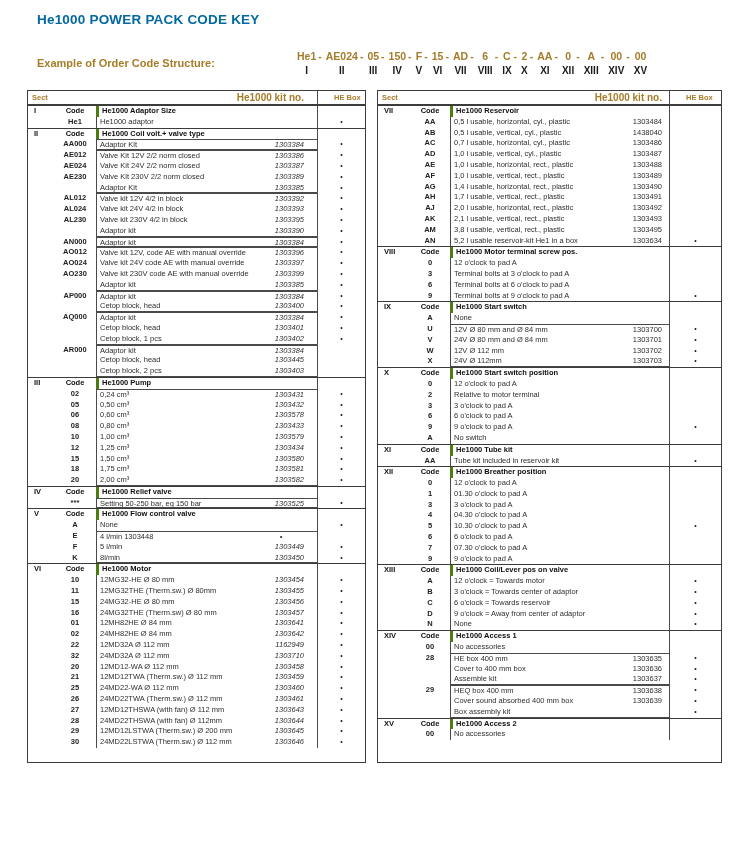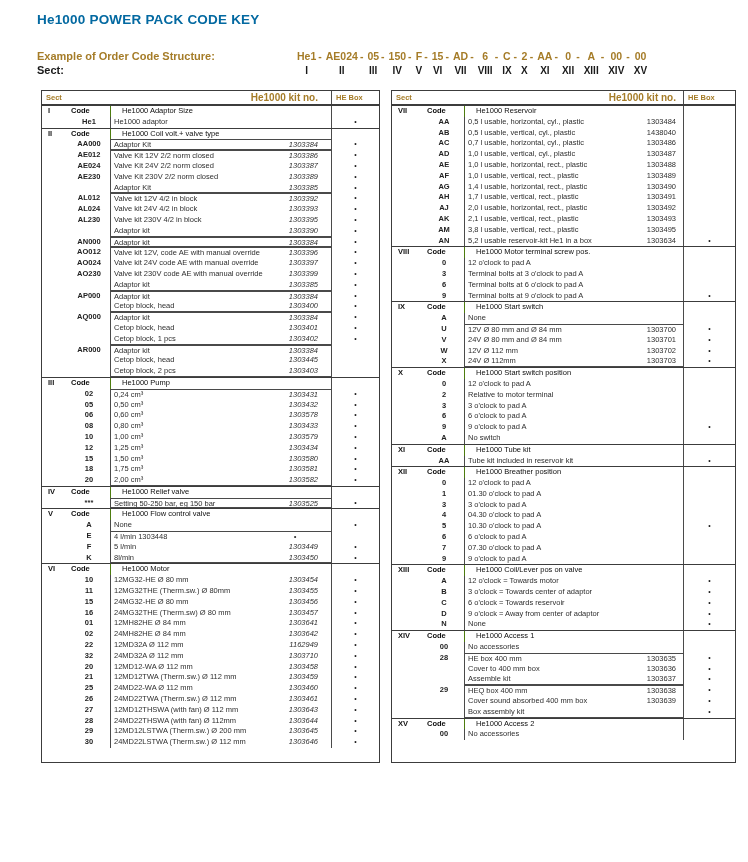--- a/index.html
+++ b/index.html
@@ -17,64 +17,63 @@
   .ex-labels{width:260px;flex:0 0 260px;}
   .ex-label{font-size:11px;font-weight:bold;color:#a57c28;line-height:13px;}
   .ex-sect-label{font-size:11px;font-weight:bold;color:#1a1a1a;line-height:13px;margin-top:1px;}
   .segs{display:flex;flex-wrap:nowrap;}
   .seg{display:grid;grid-template-columns:auto auto;margin-right:2px;}
   .seg-code{font-size:10.5px;font-weight:bold;color:#a57c28;line-height:13px;text-align:center;}
   .seg-dash{font-size:10.5px;font-weight:bold;color:#a57c28;line-height:13px;padding:0 2px;}
   .seg-sect{grid-column:1;font-size:10px;font-weight:bold;color:#1a1a1a;line-height:13px;text-align:center;margin-top:1px;}
 
   
-  .tables{position:absolute;left:41px;top:90px;display:flex;gap:11px;}
+  .tables{position:absolute;left:27px;top:90px;display:flex;gap:11px;}
   .tbl{border:1.5px solid #3c3c3c;background:#fff;}
   .tbl-left{width:337px;}
   .tbl-right{width:343px;}
   .row{display:grid;height:10.8px;line-height:10.8px;}
   .tbl-left .row{grid-template-columns:26px 42px 1fr 62px 48px;}
   .tbl-right .row{grid-template-columns:32px 40px 1fr 60px 52px;}
   .cell{padding:0 3px;overflow:hidden;white-space:nowrap;font-size:7.5px;}
   .sect-c{font-weight:bold;color:#111;padding-left:6px;}
   .code-c{text-align:center;color:#222;font-weight:bold;}
   .desc{border-left:1px solid #4a4a4a;color:#2e2e2e;}
   .kit{text-align:right;color:#2e2e2e;}
   .tbl-left .kit{padding-right:13px;font-style:italic;}
   .tbl-right .kit{padding-right:7px;}
   .hebox{border-left:1px solid #4a4a4a;text-align:center;color:#222;font-size:7px;}
-  .title-cell{grid-column:3/5;border-left:1px solid #4d7c0f;font-weight:normal;color:#0e0e0e;padding:0 11px;
+  .title-cell{grid-column:3/5;border-left:3px solid #4d7c0f;font-weight:bold;color:#0e0e0e;padding:0 3px;
     overflow:hidden;white-space:nowrap;font-size:7.5px;}
-  .code-label{font-weight:bold;color:#0e0e0e;}
+  .code-label{text-align:center;font-weight:bold;color:#0e0e0e;}
   
   .header-row{height:13px;line-height:13px;border-bottom:1px solid #3c3c3c;}
   .sect-h{grid-column:1/3;font-weight:bold;color:#a57c28;padding-left:4px;font-size:7.5px;}
   .kit-h{grid-column:3/5;font-weight:bold;color:#a57c28;text-align:right;padding-right:7px;font-size:10px;}
   .tbl-left .kit-h{padding-right:13px;}
-  .box-h{border-left:1px solid #4a4a4a;font-weight:bold;color:#a57c28;text-align:left;padding-left:4px;font-size:7.5px;}
+  .box-h{border-left:1px solid #4a4a4a;font-weight:bold;color:#a57c28;text-align:left;padding-left:16px;font-size:7.5px;}
   
   .section{border-top:1.5px solid #3c3c3c;}
   .section:first-of-type{border-top:none;}
   .section.pad-bottom{padding-bottom:22px;}
   
   .bt .desc,.bt .kit{border-top:1px solid #4a4a4a;}
   .bb .desc,.bb .kit{border-bottom:1px solid #4a4a4a;}
 </style>
 </head>
 <body>
 
 <div class="page">
 
   <div class="doc-title">He1000 POWER PACK CODE KEY</div>
 
   <div class="example">
     <div class="ex-grid">
       <div class="ex-labels">
         <div class="ex-label">Example of Order Code Structure:</div>
-        <div class="ex-sect-label">Sect:</div>
       </div>
       <div class="segs" id="segments">
           <div class="seg">
             <div class="seg-code">He1</div>
             <div class="seg-dash">-</div>
             <div class="seg-sect">I</div>
           </div>
           <div class="seg">
             <div class="seg-code">AE024</div>
             <div class="seg-dash">-</div>

